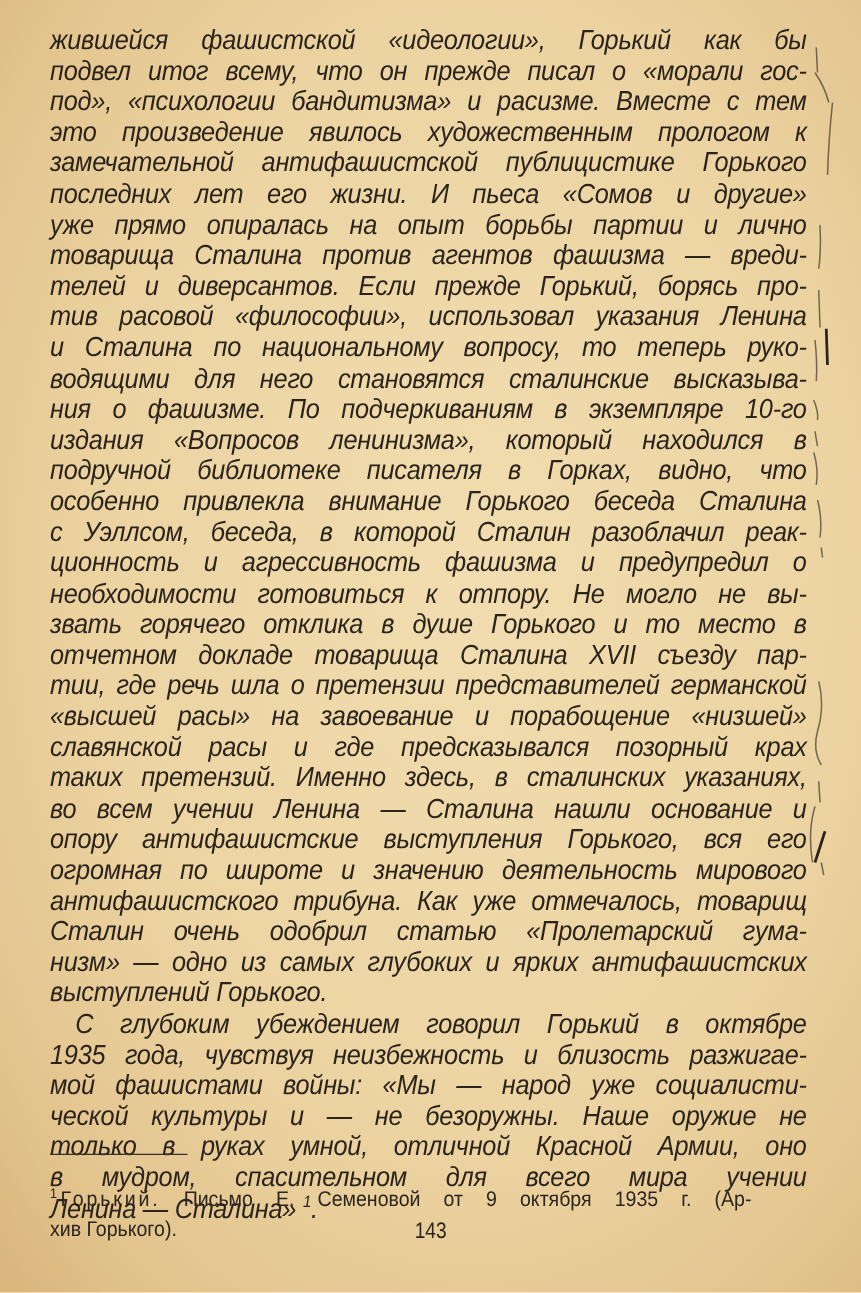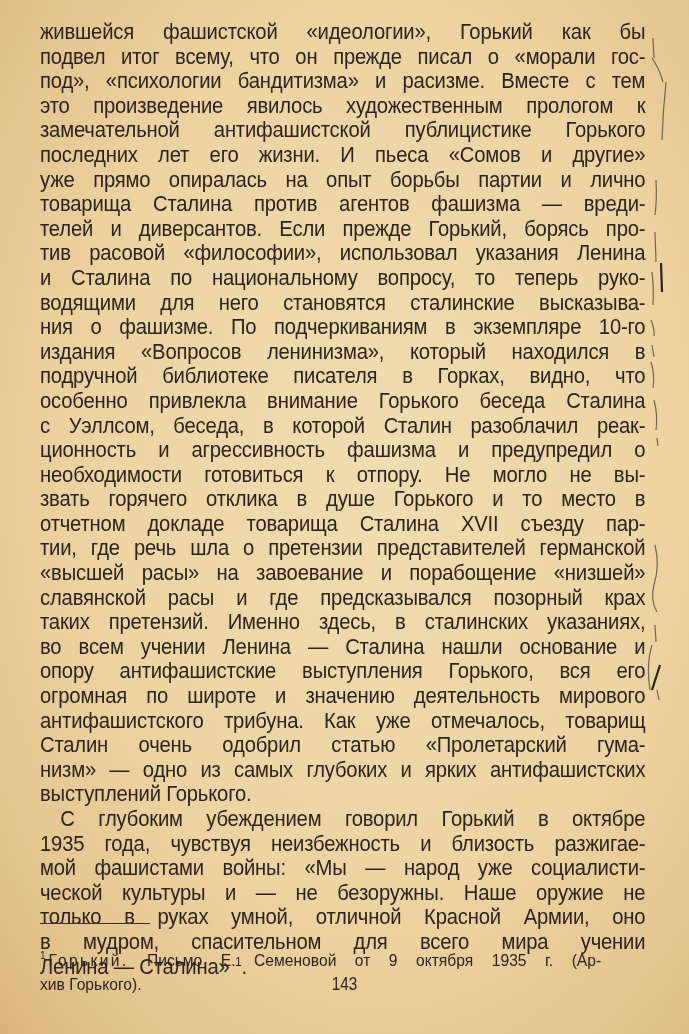--- a/index.html
+++ b/index.html
@@ -3,21 +3,21 @@
   <meta charset="utf-8">
   <style>
     html, body { margin: 0; padding: 0; }
     body {
       width: 689px; height: 1034px; overflow: hidden;
       background: radial-gradient(ellipse at 55% 45%, #f1ddb0 0%, #ecd4a2 55%, #e2c38c 85%, #d9b47c 100%);
       position: relative;
       font-family: "Liberation Serif", "DejaVu Serif", serif;
       color: #2c241c;
     }
-    .page { position: absolute; left: 40px; top: 20px; width: 605px; }
+    .page { position: absolute; left: 40px; top: 20px; width: 605px; font-style: italic; }
     .body-text {
       font-family: "Liberation Sans Narrow", "Liberation Sans", sans-serif;
       font-size: 22px;
       line-height: 24.6px;
       letter-spacing: -0.2px;
       transform: scaleX(0.92);
       transform-origin: left top;
       width: 658px;
     }
     .line { display: block; text-align: justify; text-align-last: justify; white-space: nowrap; height: 24.6px; overflow: visible; }

